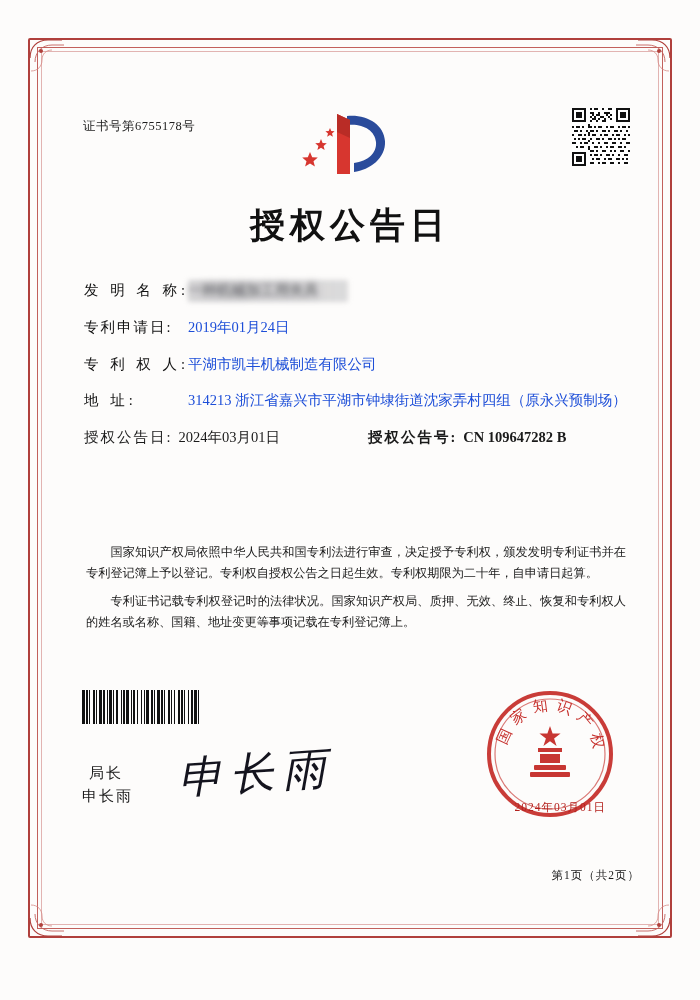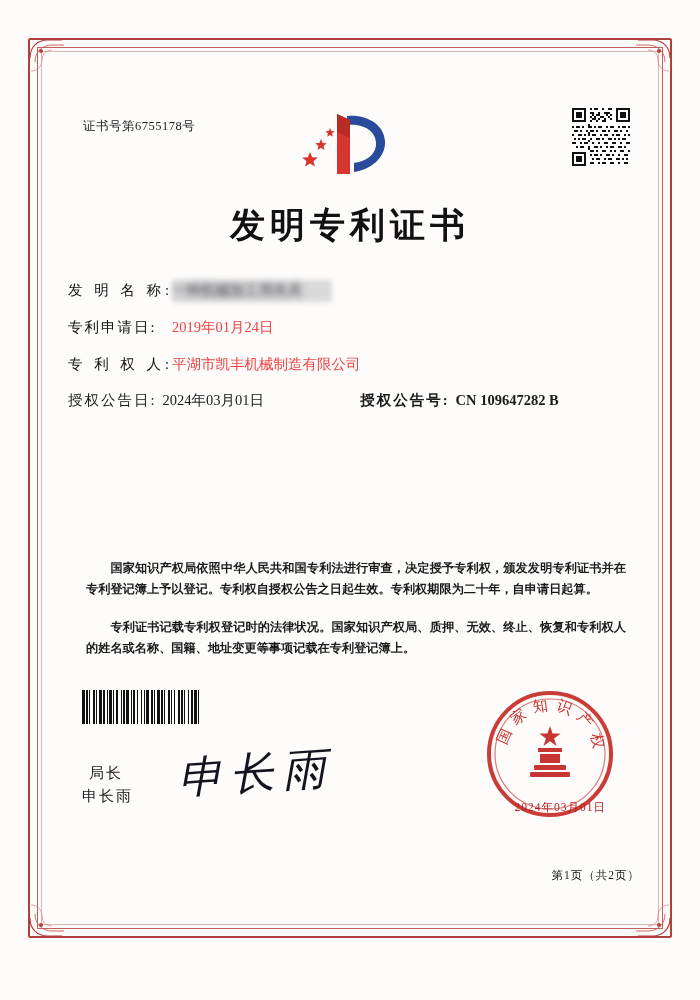--- a/index.html
+++ b/index.html
@@ -112,42 +112,42 @@
     text-align: center;
     font-size: 35px;
     letter-spacing: 5px;
     font-weight: bold;
     color: #111;
     font-family: "DejaVu Serif", "Liberation Serif", serif;
   }
 
   .fields {
     position: absolute;
-    left: 8px;
+    left: 24px;
     right: 10px;
     top: 190px;
   }
   .field-row {
     display: flex;
     align-items: flex-start;
     margin-bottom: 15px;
     font-size: 14.5px;
     line-height: 1.5;
   }
   .field-label {
     flex: 0 0 auto;
     width: 104px;
     letter-spacing: 4px;
     white-space: nowrap;
     color: #111;
   }
   .field-label.tight { letter-spacing: 2px; }
   .field-value {
     flex: 1 1 auto;
-    color: #ef4444;
+    color: #1d4ed8;
     word-break: break-all;
   }
   .field-value.redacted {
     color: transparent;
     background: linear-gradient(90deg, rgba(150,150,155,.40), rgba(150,150,155,.33));
     filter: blur(2.4px);
     border-radius: 2px;
     display: inline-block;
     max-width: 190px;
     text-shadow: 0 0 7px rgba(90,90,95,.9);
@@ -171,21 +171,21 @@
   .body-text {
     position: absolute;
     left: 26px;
     right: 14px;
     top: 452px;
     font-size: 12.2px;
     line-height: 1.75;
     text-align: justify;
     color: #1a1a1a;
   }
-  .body-text p { margin: 16px 0 6px 0; text-indent: 2em; font-weight: bold; }
+  .body-text p { margin: 0 0 6px 0; text-indent: 2em; }
 
   
   .barcode {
     position: absolute;
     left: 22px;
     top: 600px;
     width: 196px;
     height: 34px;
     display: flex;
     align-items: stretch;
@@ -449,41 +449,45 @@
         <path d="M45 6 L58 12 L58 30 L45 24 Z" fill="#b92c26"></path>
 
         <g fill="#d7362f">
           <polygon points="18,44 20.2,49.2 25.8,49.6 21.5,53.2 22.9,58.6 18,55.6 13.1,58.6 14.5,53.2 10.2,49.6 15.8,49.2"></polygon>
           <polygon points="29,31 30.6,34.9 34.8,35.2 31.6,37.9 32.6,41.9 29,39.7 25.4,41.9 26.4,37.9 23.2,35.2 27.4,34.9"></polygon>
           <polygon points="38,20 39.3,23.1 42.6,23.3 40,25.5 40.9,28.7 38,26.9 35.1,28.7 36,25.5 33.4,23.3 36.7,23.1"></polygon>
         </g>
       </svg>
     </div>
 
-    <div class="title">发明专利证书</div>
+    <div class="title">授权公告日</div>
 
     <div class="fields">
 
       <div class="field-row">
         <span class="field-label">发 明 名 称:</span>
         <span class="field-value redacted mid">一种机械加工用夹具</span>
       </div>
 
 
 
       <div class="field-row">
         <span class="field-label tight">专利申请日:</span>
         <span class="field-value">2019年01月24日</span>
       </div>
 
       <div class="field-row">
         <span class="field-label">专 利 权 人:</span>
         <span class="field-value">平湖市凯丰机械制造有限公司</span>
       </div>
 
+      <div class="field-row">
+        <span class="field-label">地      址:</span>
+        <span class="field-value">314213 浙江省嘉兴市平湖市钟埭街道沈家弄村四组（原永兴预制场）</span>
+      </div>
 
       <div class="field-row">
         <span class="inline-two">
           <span class="col-left">
             <span class="half-label">授权公告日:</span>
             <span>2024年03月01日</span>
           </span>
           <span class="col-right">
             <span class="half-label">授权公告号:</span>
             <span>CN 109647282 B</span>

